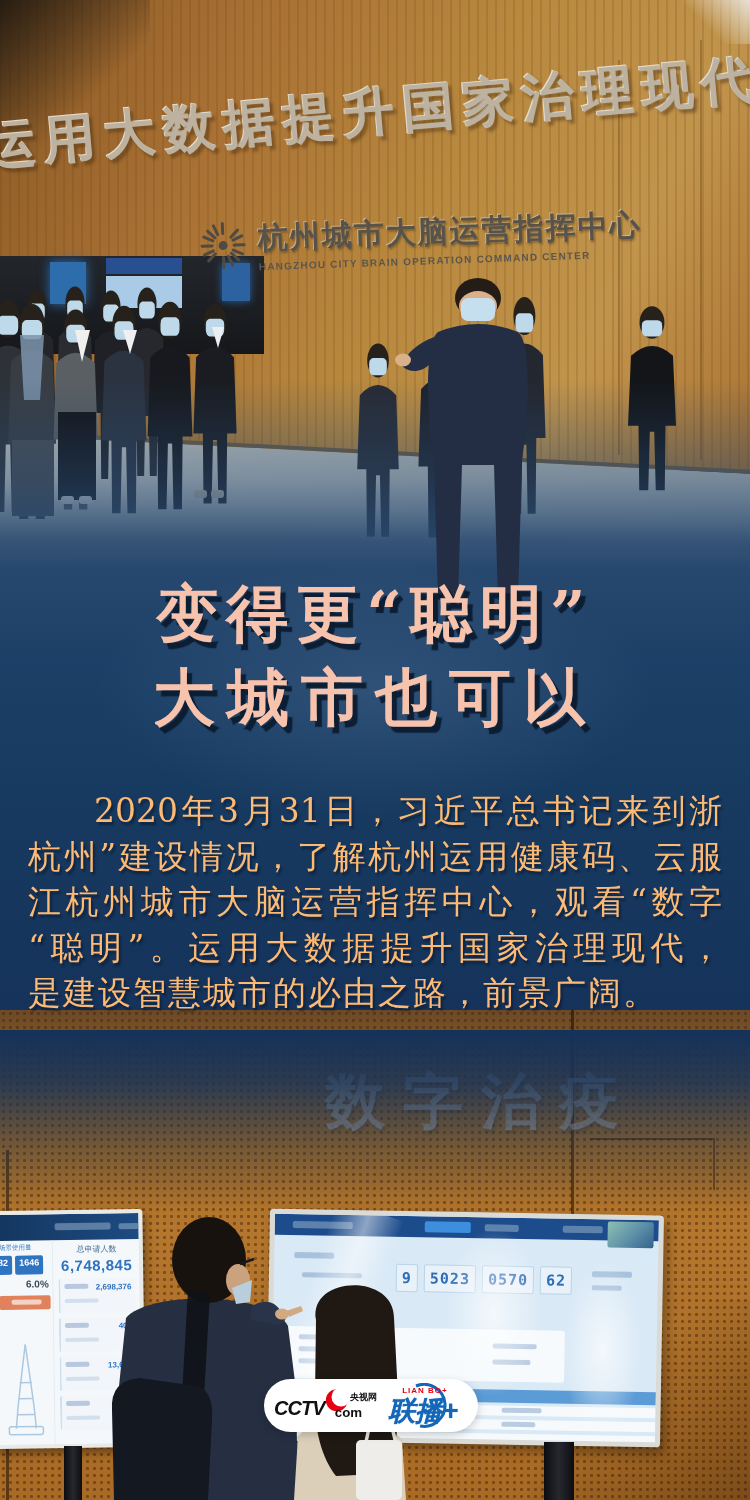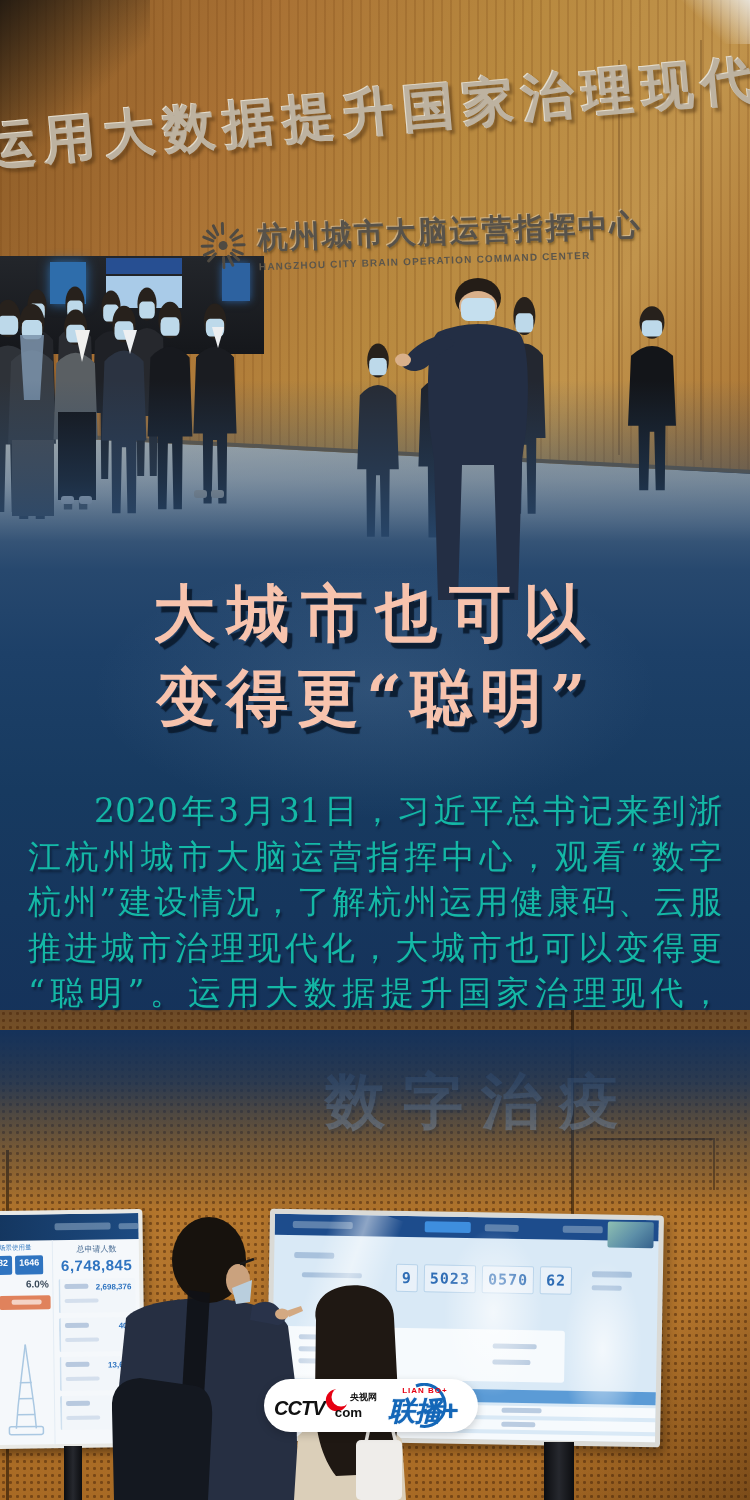--- a/index.html
+++ b/index.html
@@ -98,21 +98,21 @@
      background:linear-gradient(90deg,rgba(255,255,255,0),rgba(255,255,255,.5),rgba(255,255,255,0));}
   .pole{position:absolute;z-index:4;background:linear-gradient(90deg,#0c0d10,#26282e,#0c0d10);}
 
   .viewers{position:absolute;left:0;top:1200px;z-index:5;}
 
   
   .title{position:absolute;left:0;right:0;top:572px;z-index:6;text-align:center;
      font-family:"DejaVu Serif",serif;font-weight:700;color:#f7c3ad;}
   .t-line{font-size:62px;letter-spacing:12px;line-height:84px;white-space:nowrap;
      text-shadow:5px 6px 1px rgba(10,26,44,.9);}
-  .body-text{position:absolute;left:28px;top:788px;width:694px;z-index:6;color:#14b8a6;
+  .body-text{position:absolute;left:28px;top:788px;width:694px;z-index:6;color:#fdba74;
      font-family:"DejaVu Serif",serif;font-size:33px;text-shadow:2px 3px 2px rgba(8,18,36,.5);}
   .bl{height:45.5px;line-height:45.5px;text-align:justify;text-align-last:justify;white-space:nowrap;}
   .bl-first{padding-left:66px;}
   .bl-last{text-align-last:left;letter-spacing:2px;}
 
   
   .pill{position:absolute;left:264px;top:1379px;width:214px;height:53px;border-radius:27px;
      background:#ffffff;z-index:7;display:flex;align-items:center;justify-content:space-between;
      padding:0 12px 0 10px;box-shadow:0 3px 8px rgba(0,0,0,.18);}
   .lianbo{position:relative;width:84px;height:46px;}
@@ -344,30 +344,30 @@
     <path d="M188,90 L210,93 L198,300 L176,298 Z" fill="#0f1216" opacity=".9"></path>
     <path d="M112,210 Q110,180 140,178 L196,186 Q214,190 212,220 L208,300 L114,300 Z" fill="#141820"></path>
 
     <path d="M298,236 C320,212 384,214 402,240 L406,300 L294,300 Z" fill="#dbcfb9"></path>
     <path d="M316,120 C308,76 394,72 394,118 L398,196 C400,245 390,264 378,274 L336,276 C322,258 314,230 315,196 Z" fill="#1f1813"></path>
     <path d="M366,242 L372,214 M396,244 L390,218" stroke="#e6e3de" stroke-width="3.5" fill="none"></path>
     <rect x="356" y="240" width="46" height="60" rx="5" fill="#efedea"></rect>
   </svg>
 
   <div class="title">
+    <div class="t-line" style="letter-spacing:8px;">变得更“聪明”</div>
     <div class="t-line">大城市也可以</div>
-    <div class="t-line" style="letter-spacing:8px;">变得更“聪明”</div>
   </div>
 
   <div class="body-text">
     <div class="bl bl-first">2020年3月31日，习近平总书记来到浙</div>
+    <div class="bl">杭州”建设情况，了解杭州运用健康码、云服</div>
     <div class="bl">江杭州城市大脑运营指挥中心，观看“数字</div>
-    <div class="bl">杭州”建设情况，了解杭州运用健康码、云服</div>
-    <div class="bl">推进城市治理现代化，大城市也可以变得更</div>
     <div class="bl">“聪明”。运用大数据提升国家治理现代，</div>
+    <div class="bl bl-last">是建设智慧城市的必由之路，前景广阔。</div>
   </div>
 
   <div class="pill">
     <svg width="118" height="40" viewBox="0 0 118 40">
       <text x="0" y="29" font-family="Liberation Sans, sans-serif" font-size="21" font-weight="900" font-style="italic" letter-spacing="-1" fill="#111111">CCTV</text>
       <circle cx="66" cy="14" r="11.5" fill="#e60012"></circle>
       <circle cx="70.5" cy="10.5" r="10" fill="#ffffff"></circle>
       <text x="80" y="14" font-family="Liberation Sans, sans-serif" font-size="9.5" font-weight="700" fill="#111111">央视网</text>
       <text x="64" y="32" font-family="Liberation Sans, sans-serif" font-size="14" font-weight="700" fill="#111111">com</text>
     </svg>

